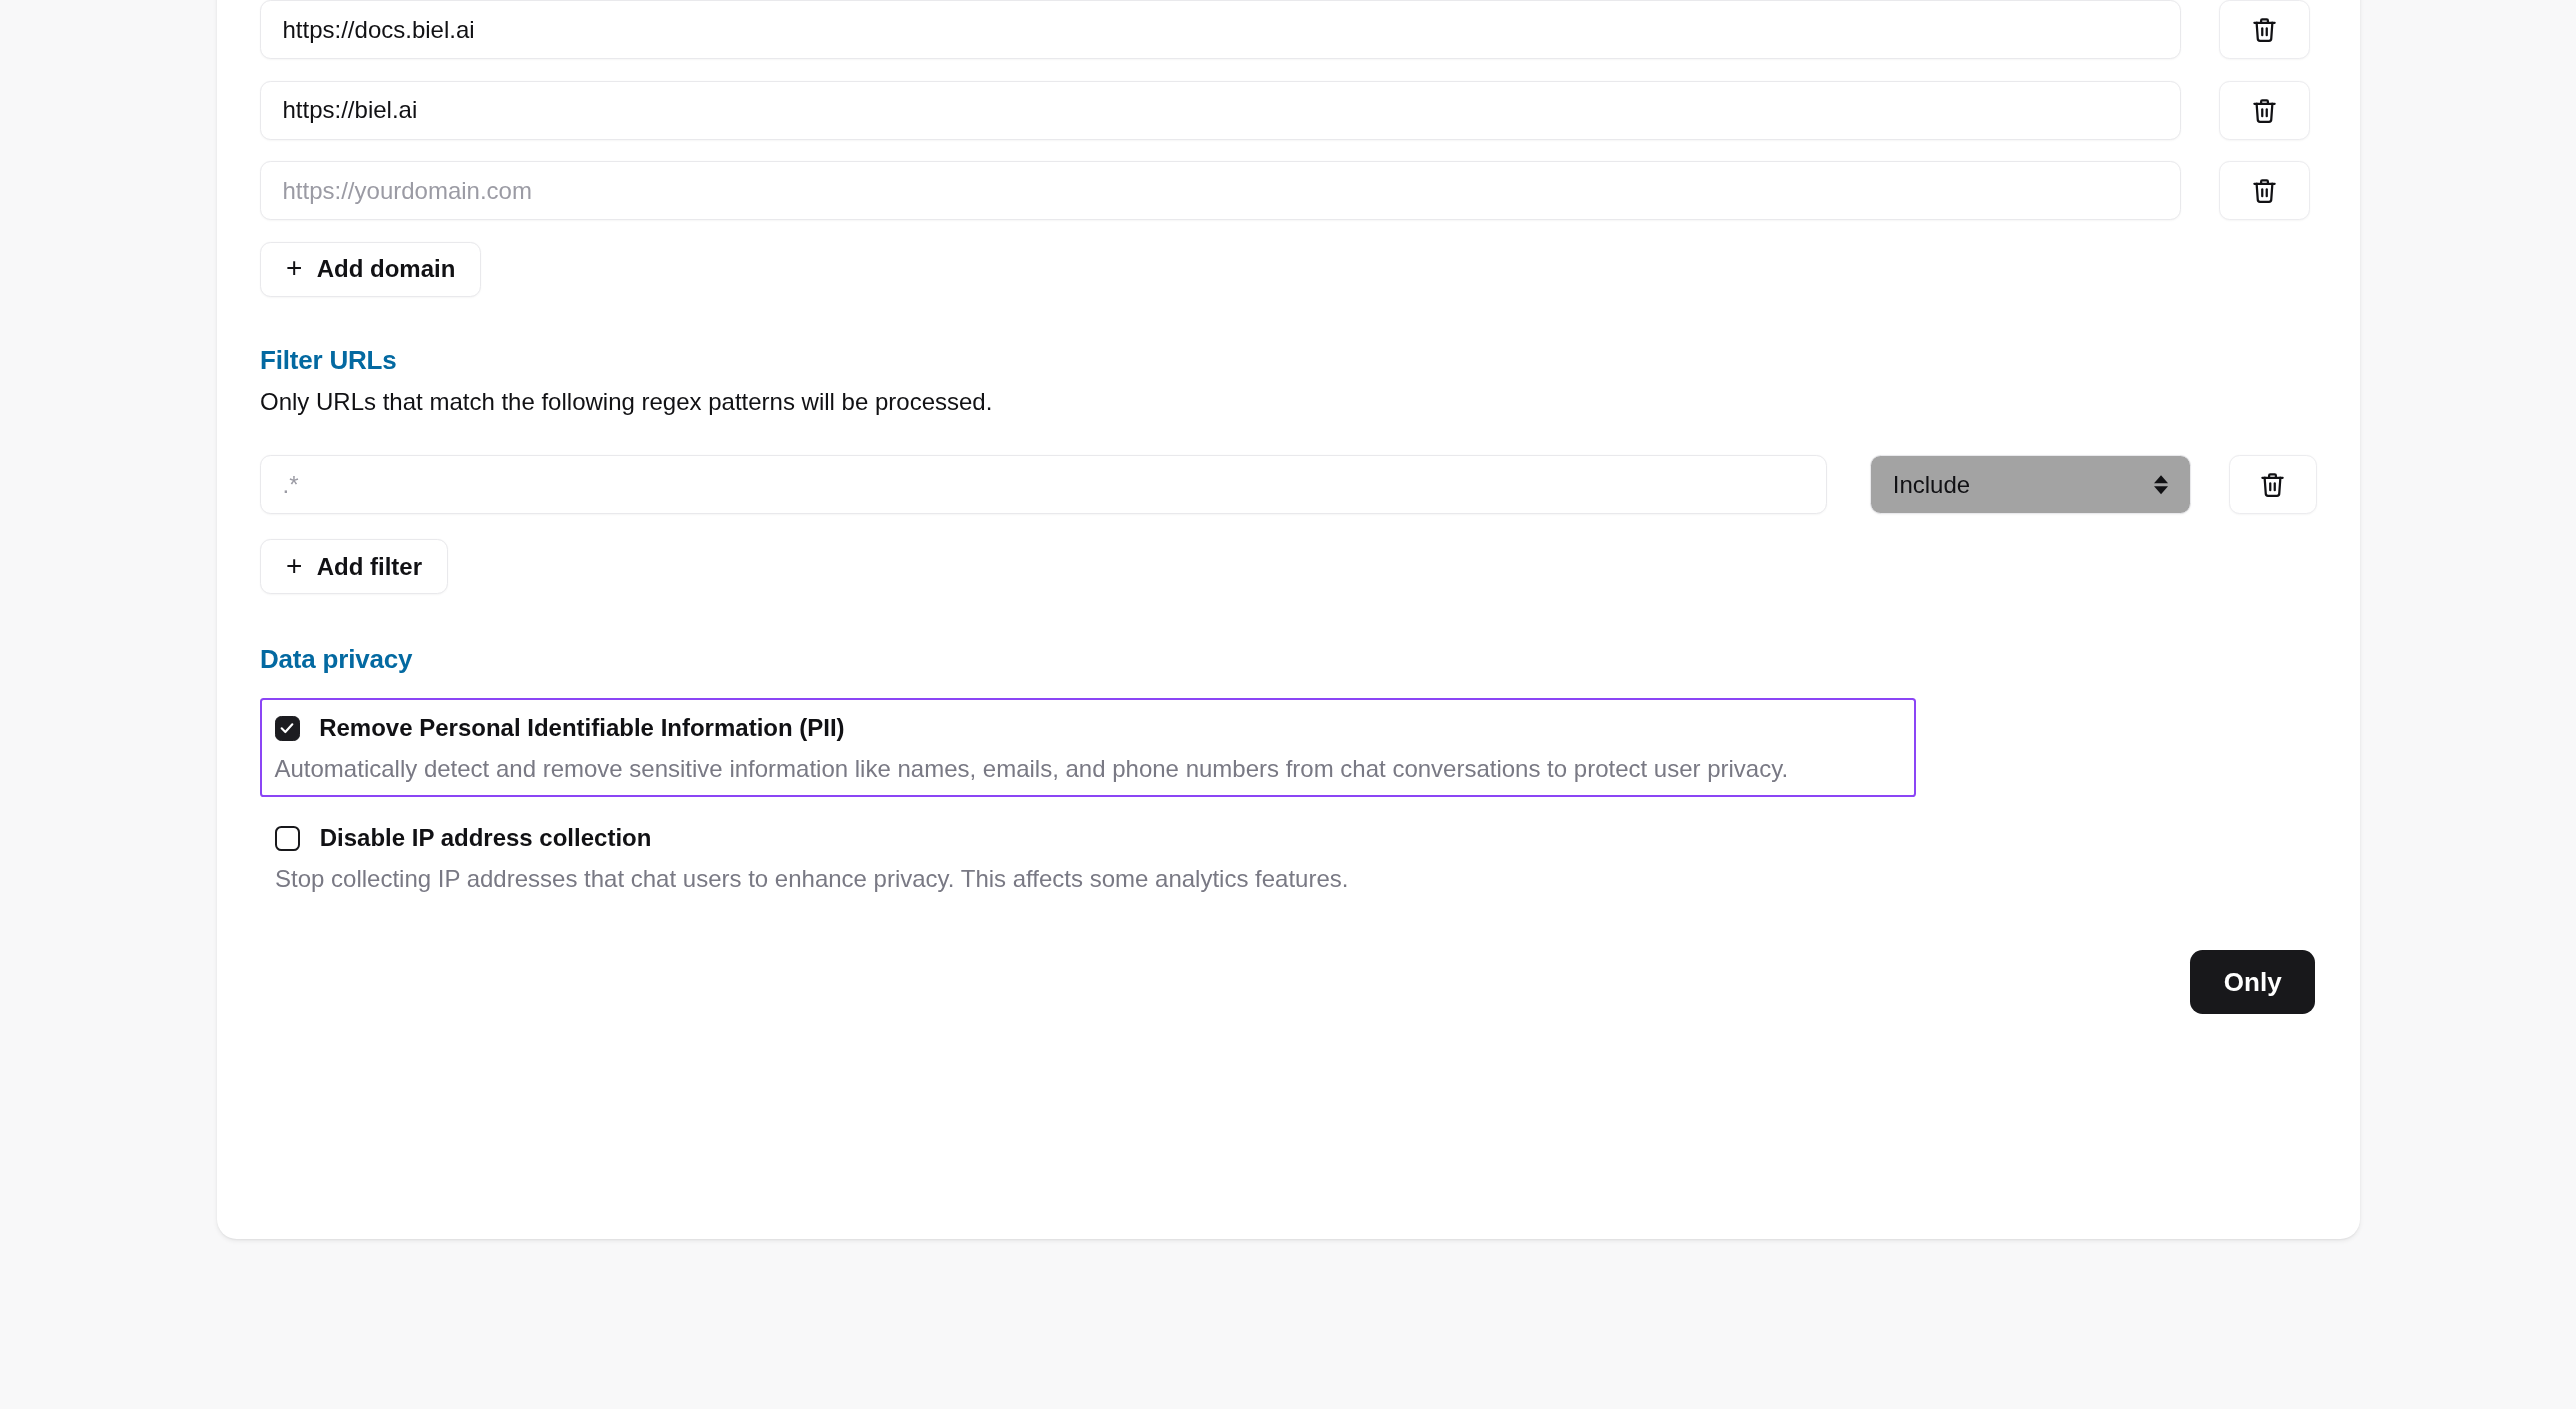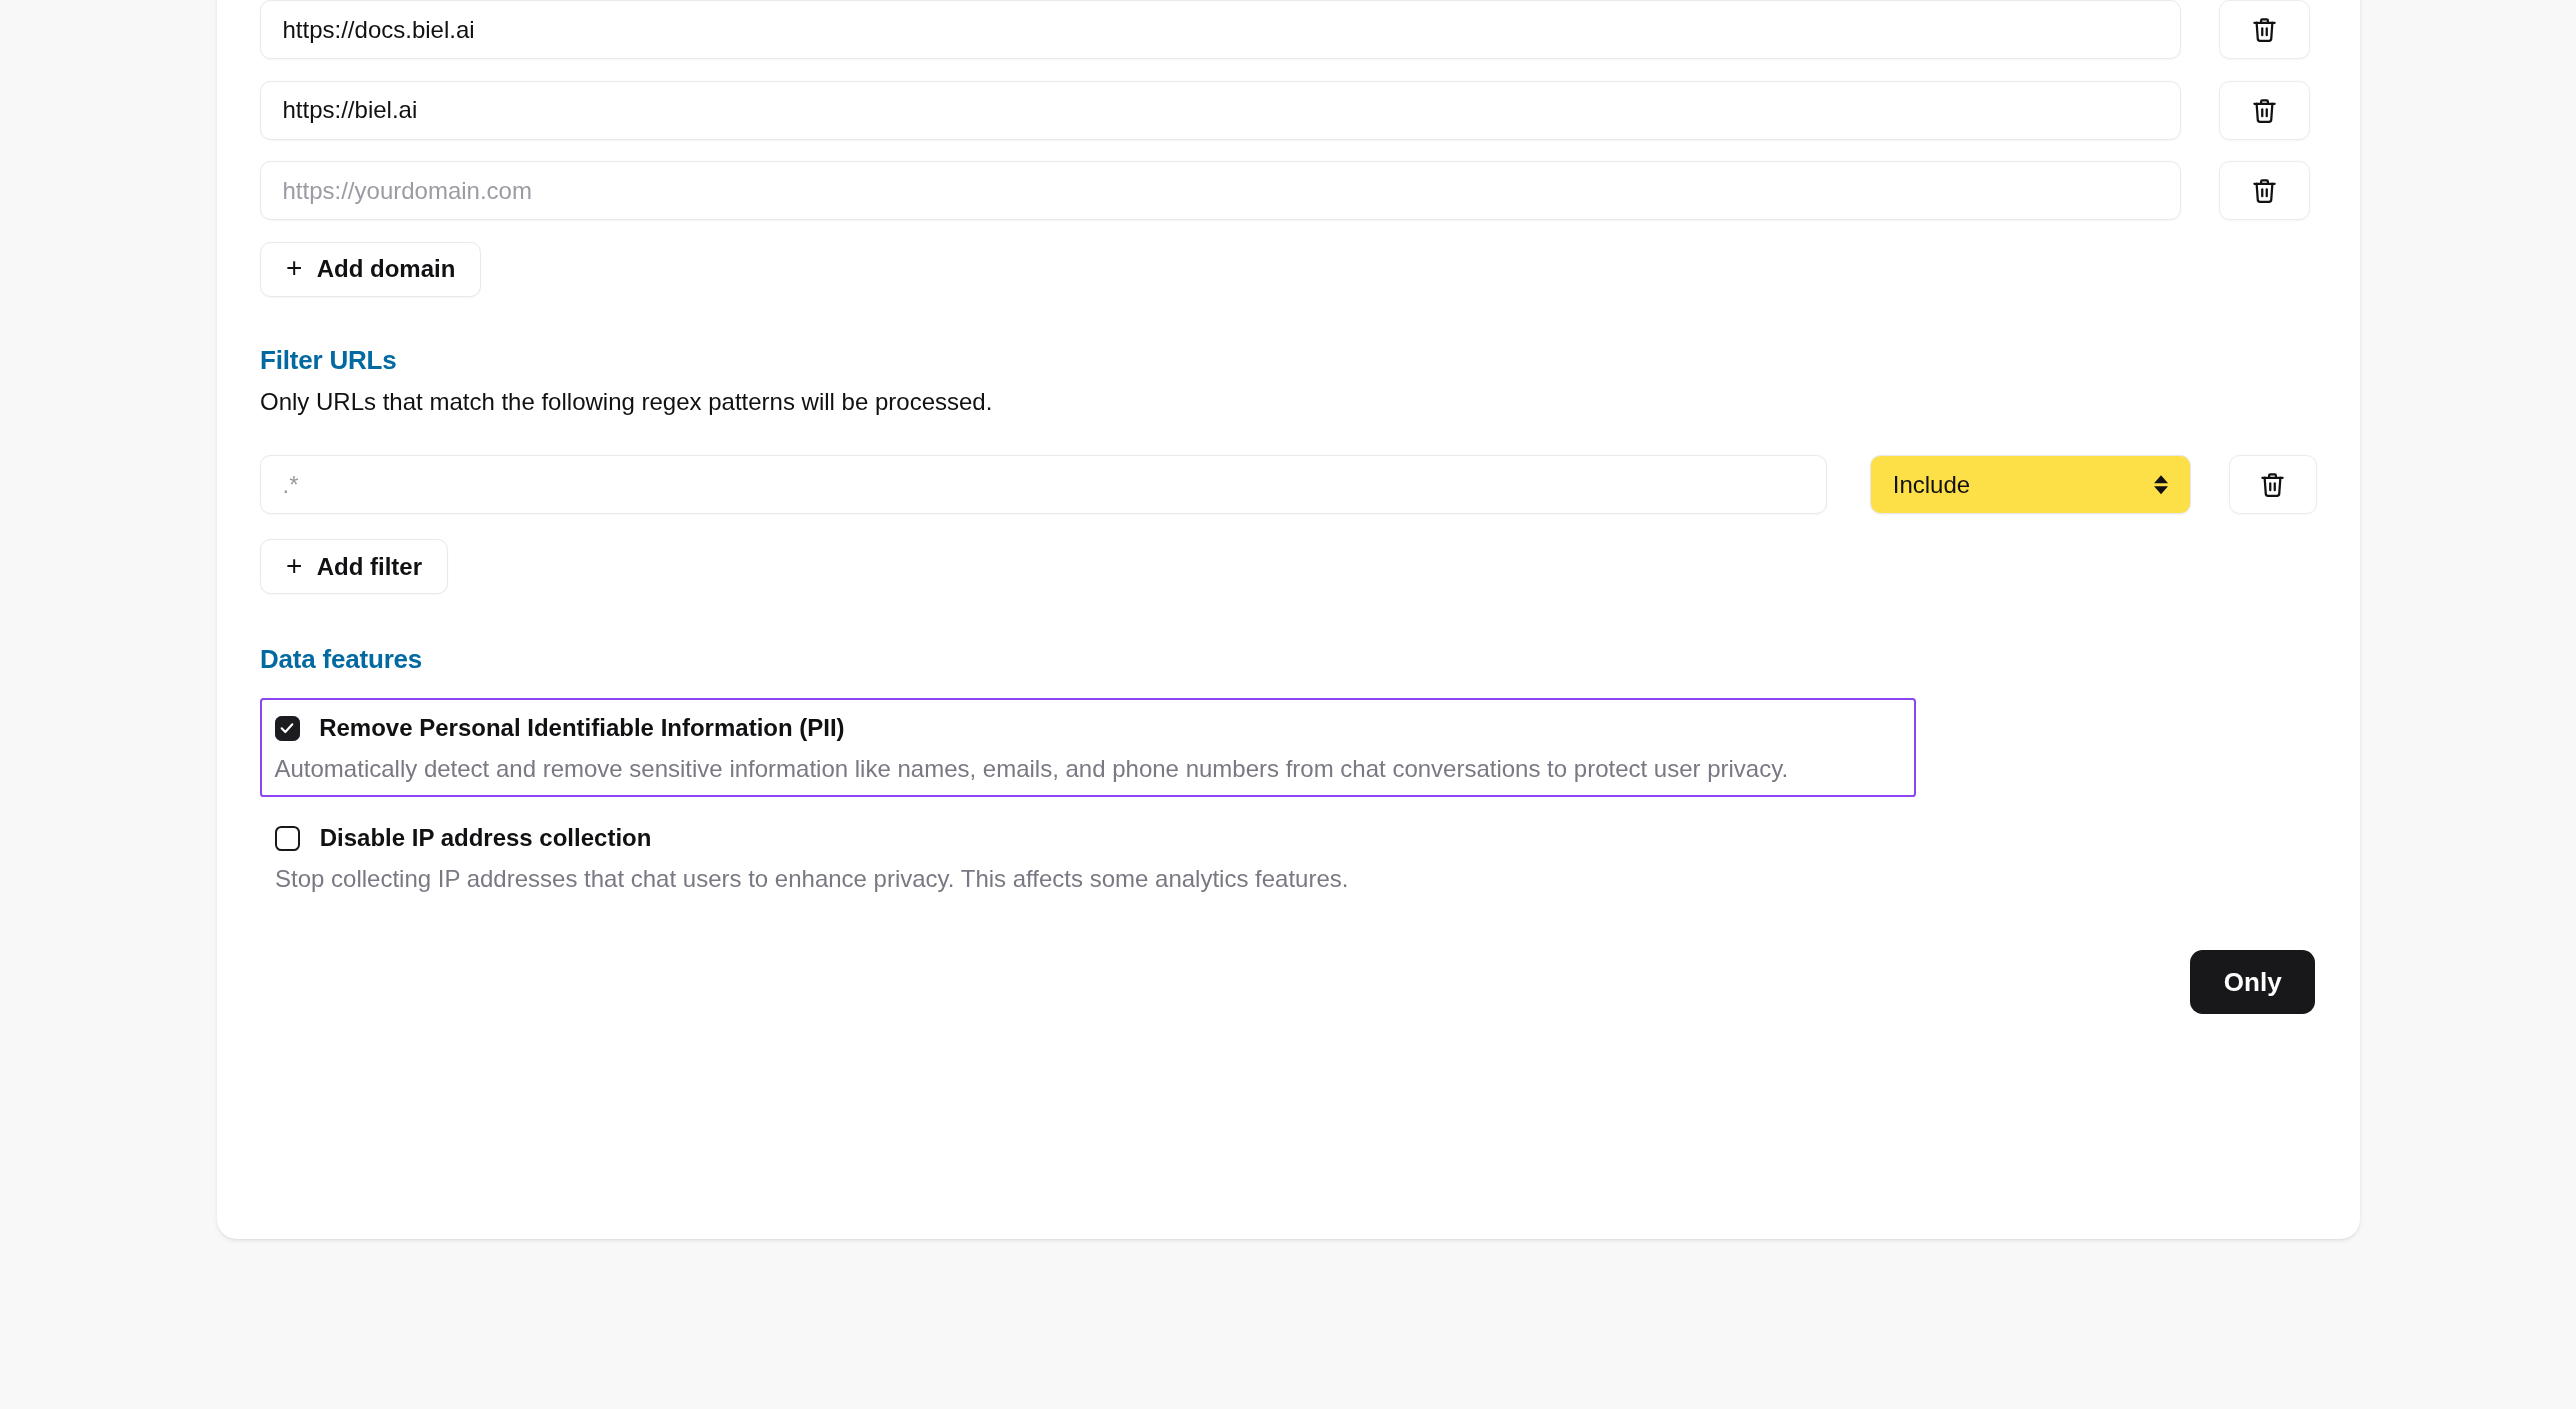--- a/index.html
+++ b/index.html
@@ -133,21 +133,21 @@
     position: relative;
     margin-left: 43px;
     width: 330px;
     height: 59px;
   }
   .select-box {
     width: 100%;
     height: 100%;
     border: 1.3px solid #e9e9ec;
     border-radius: 10.7px;
-    background: #fde047;
+    background: #a3a3a3;
     font-family: "Liberation Sans", sans-serif;
     font-size: 24px;
     color: #111114;
     padding: 0 54px 0 21.5px;
     display: flex;
     align-items: center;
     cursor: pointer;
     box-shadow: 0 0.9px 1.8px rgba(16,17,20,0.04);
   }
   .select-arrows {
@@ -358,21 +358,21 @@
 
         <div class="add-filter-wrap">
           <button class="add-btn">
             <span class="plus">+</span>
             <span>Add filter</span>
           </button>
         </div>
       </div>
 
       <div class="privacy-block">
-        <div class="section-title">Data features</div>
+        <div class="section-title">Data privacy</div>
 
         <div class="privacy-option highlighted">
           <div class="option-head">
             <span class="checkbox checked">
               <svg width="16" height="16" viewBox="0 0 24 24" fill="none" stroke="#ffffff" stroke-width="3.2" stroke-linecap="round" stroke-linejoin="round">
                 <polyline points="4 12.5 9.5 18 20 6.5"></polyline>
               </svg>
             </span>
             <span class="option-label">Remove Personal Identifiable Information (PII)</span>
           </div>

